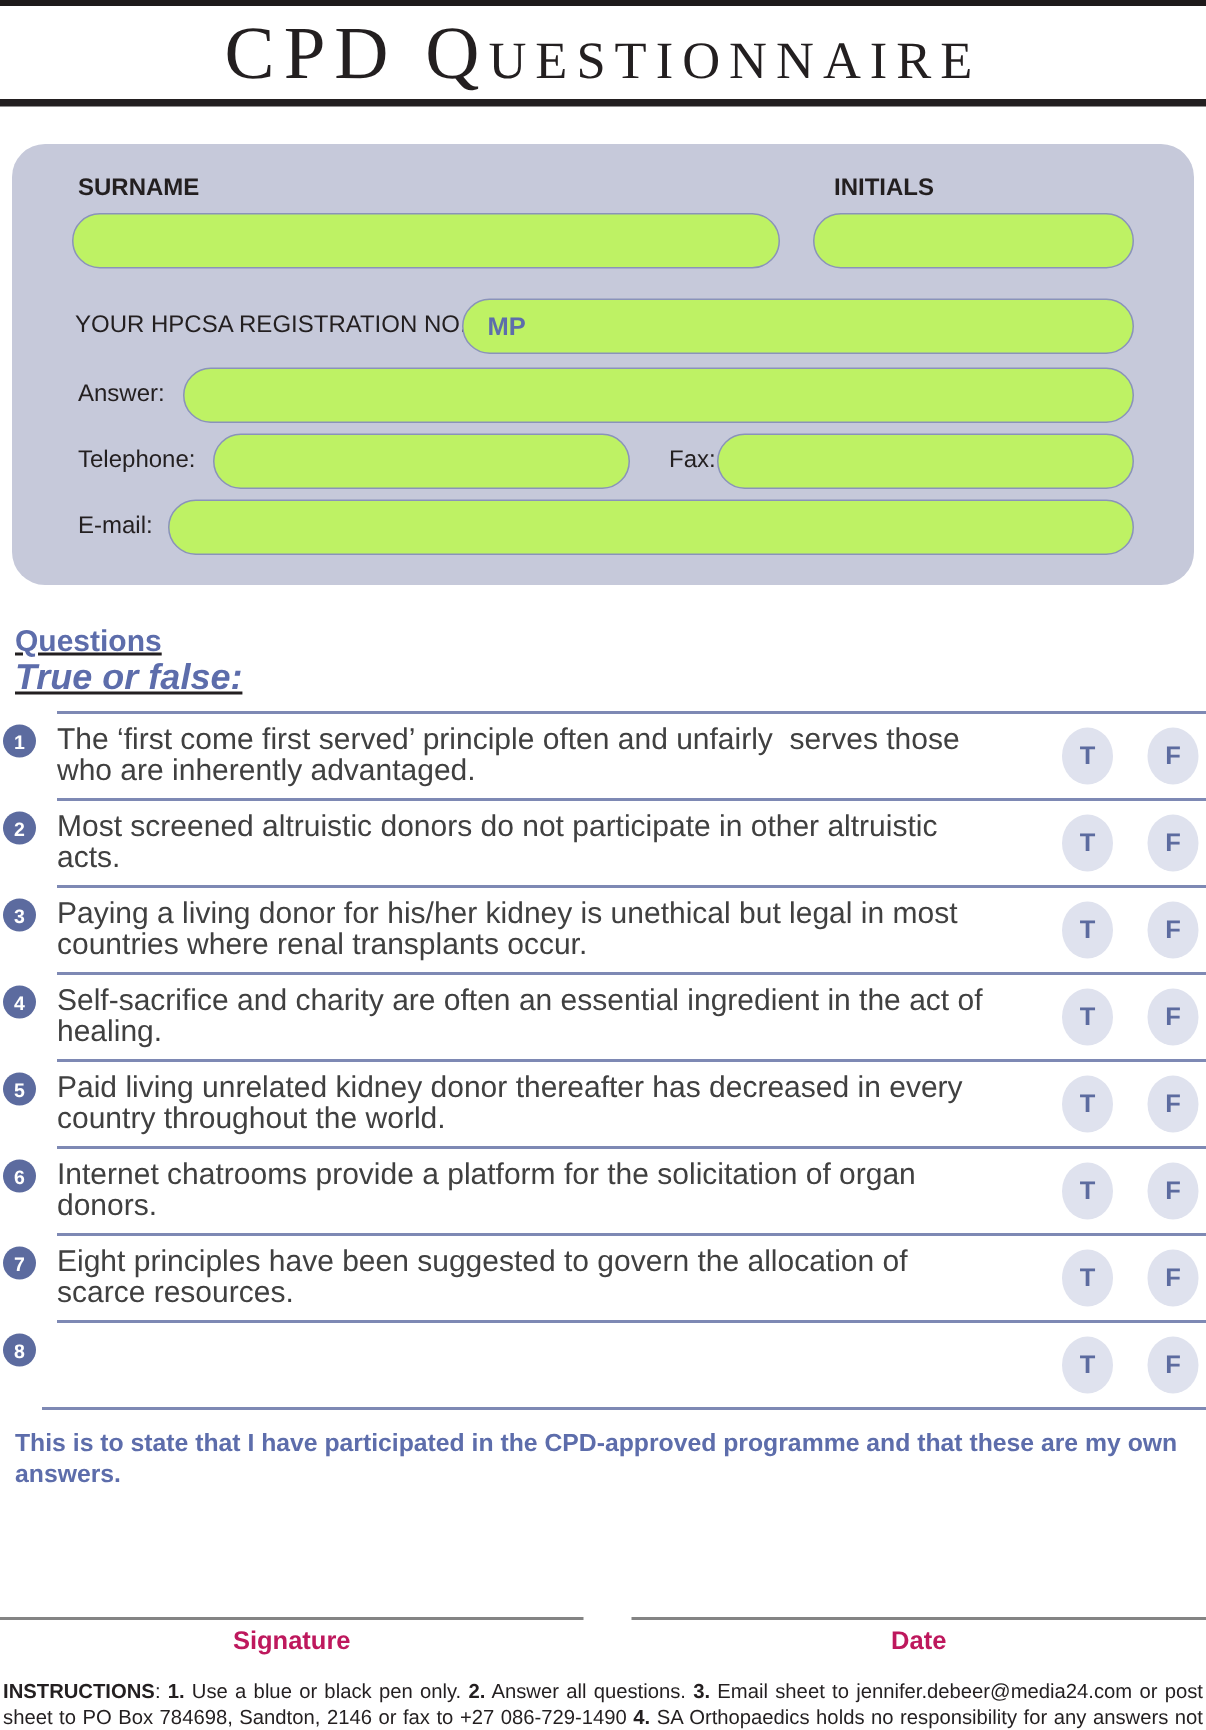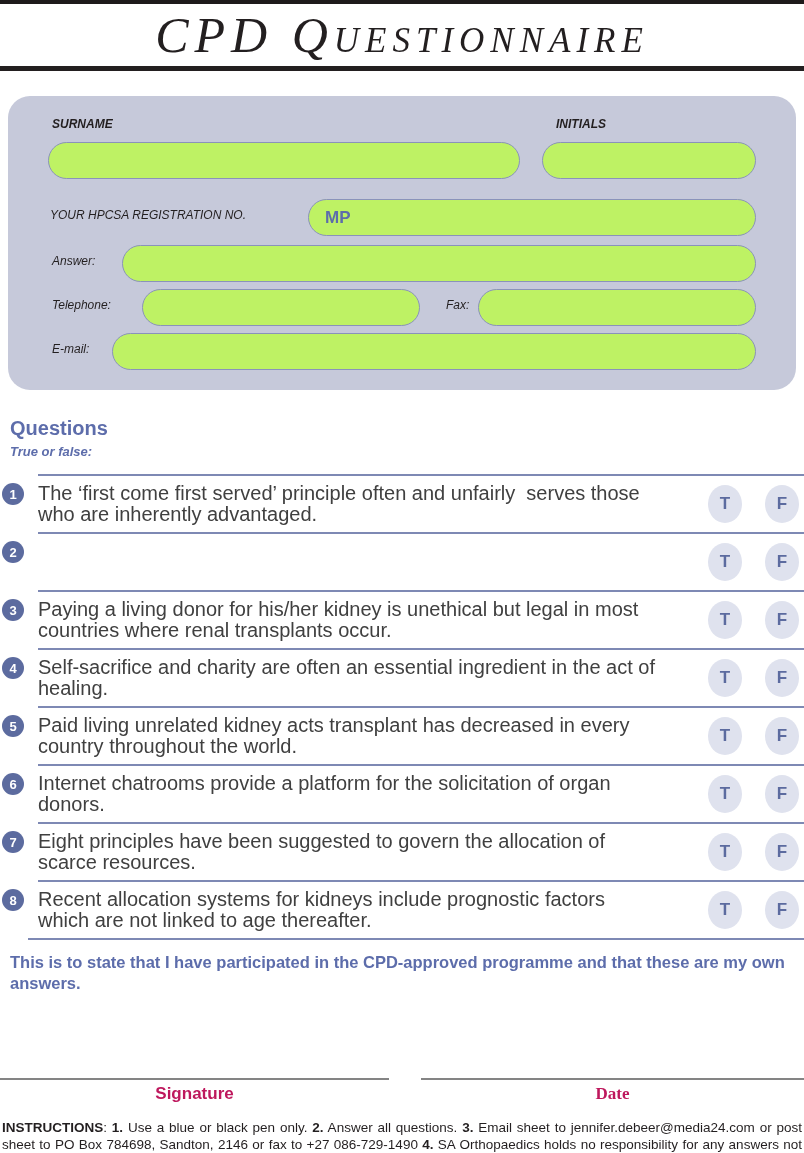--- a/index.html
+++ b/index.html
@@ -12,21 +12,21 @@
     background: #ffffff;
     font-family: "Liberation Sans", sans-serif;
     color: #231f20;
     overflow: hidden;
   }
 
   
   .top-rule { height: 4px; background: #1e1a1b; }
   .title-band {
     height: 62px;
-    display: flex; align-items: center; justify-content: center; font-style: italic;
+    display: flex; align-items: center; justify-content: center;
   }
   .doc-title {
     font-family: "Liberation Serif", "DejaVu Serif", serif;
     font-variant: small-caps;
     font-weight: 400;
     font-size: 50px;
     letter-spacing: 6px;
     color: #231f20;
     line-height: 1;
   }
@@ -36,24 +36,23 @@
   .panel {
     position: relative;
     margin: 25px 8px 0 8px;
     width: 788px;
     height: 294px;
     background: #c6c9da;
     border-radius: 22px;
   }
   .panel .lbl {
     position: absolute;
-    font-size: 12px;
+    font-size: 16px;
     color: #231f20;
     white-space: nowrap;
-    font-style: italic;
   }
   .panel .lbl.bold { font-weight: bold; }
   .field {
     position: absolute;
     height: 37px;
     background: #bef264;
     border: 1.5px solid #8a93ba;
     border-radius: 19px;
     font-size: 17px;
     font-weight: bold;
@@ -71,26 +70,26 @@
   #f-email    { left: 104px; top: 237px; width: 644px; }
   #l-surname  { left: 44px;  top: 21px; }
   #l-initials { left: 548px; top: 21px; }
   #l-hpcsa    { left: 42px;  top: 112px; }
   #l-address  { left: 44px;  top: 158px; }
   #l-phone    { left: 44px;  top: 202px; }
   #l-fax      { left: 438px; top: 202px; }
   #l-email    { left: 44px;  top: 246px; }
 
   
-  .q-head { margin: 26px 0 0 10px; }
+  .q-head { margin: 26px 0 0 10px; text-decoration: underline; }
   .q-head h2 {
     font-size: 20px; font-weight: bold; color: #5d6dab; line-height: 24px;
   }
   .q-head h3 {
-    font-size: 13px; font-weight: bold; font-style: italic;
+    font-size: 24px; font-weight: bold; font-style: italic;
     color: #5d6dab; line-height: 24px;
   }
   .q-list { margin-top: 10px; }
   .q-row {
     position: relative;
     margin-left: 38px;
     border-top: 2px solid #7e89b4;
     min-height: 58px;
     display: flex;
     align-items: flex-start;
@@ -144,21 +143,21 @@
     line-height: 21px;
   }
 
   
   .sig-row {
     margin-top: 84px;
     display: flex;
   }
   .sig-block { width: 389px; }
   .sig-gap { width: 32px; }
-  .date-block { width: 383px; font-family: Liberation Serif, serif; }
+  .date-block { width: 383px; }
   .sig-line { border-top: 2px solid #848484; height: 0; }
   .sig-label {
     margin-top: 4px;
     text-align: center;
     font-size: 17px;
     font-weight: bold;
     color: #be185d;
   }
 
   
@@ -215,20 +214,21 @@
       <span class="q-badge">1</span>
       <p class="q-text">The ‘first come first served’ principle often and unfairly  serves those who are inherently advantaged.</p>
       <div class="q-tf">
         <span class="tf">T</span>
         <span class="tf">F</span>
       </div>
     </div>
 
     <div class="q-row">
       <span class="q-badge">2</span>
+      <p class="q-text">Most screened altruistic donors do not participate in other altruistic acts.</p>
       <div class="q-tf">
         <span class="tf">T</span>
         <span class="tf">F</span>
       </div>
     </div>
 
     <div class="q-row">
       <span class="q-badge">3</span>
       <p class="q-text">Paying a living donor for his/her kidney is unethical but legal in most countries where renal transplants occur.</p>
       <div class="q-tf">
@@ -241,21 +241,21 @@
       <span class="q-badge">4</span>
       <p class="q-text">Self-sacrifice and charity are often an essential ingredient in the act of healing.</p>
       <div class="q-tf">
         <span class="tf">T</span>
         <span class="tf">F</span>
       </div>
     </div>
 
     <div class="q-row">
       <span class="q-badge">5</span>
-      <p class="q-text">Paid living unrelated kidney acts transplant has decreased in every country throughout the world.</p>
+      <p class="q-text">Paid living unrelated kidney donor thereafter has decreased in every country throughout the world.</p>
       <div class="q-tf">
         <span class="tf">T</span>
         <span class="tf">F</span>
       </div>
     </div>
 
     <div class="q-row">
       <span class="q-badge">6</span>
       <p class="q-text">Internet chatrooms provide a platform for the solicitation of organ donors.</p>
       <div class="q-tf">
@@ -268,21 +268,20 @@
       <span class="q-badge">7</span>
       <p class="q-text">Eight principles have been suggested to govern the allocation of scarce resources.</p>
       <div class="q-tf">
         <span class="tf">T</span>
         <span class="tf">F</span>
       </div>
     </div>
 
     <div class="q-row">
       <span class="q-badge">8</span>
-      <p class="q-text">Recent allocation systems for kidneys include prognostic factors which are not linked to age thereafter.</p>
       <div class="q-tf">
         <span class="tf">T</span>
         <span class="tf">F</span>
       </div>
     </div>
 
     <div class="q-final-rule"></div>
   </div>
 
   <p class="statement">This is to state that I have participated in the CPD-approved programme and that these are my own answers.</p>

